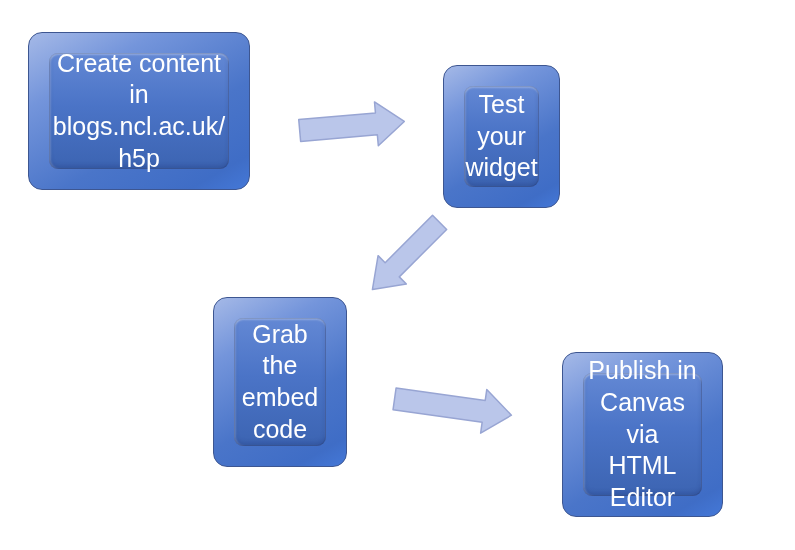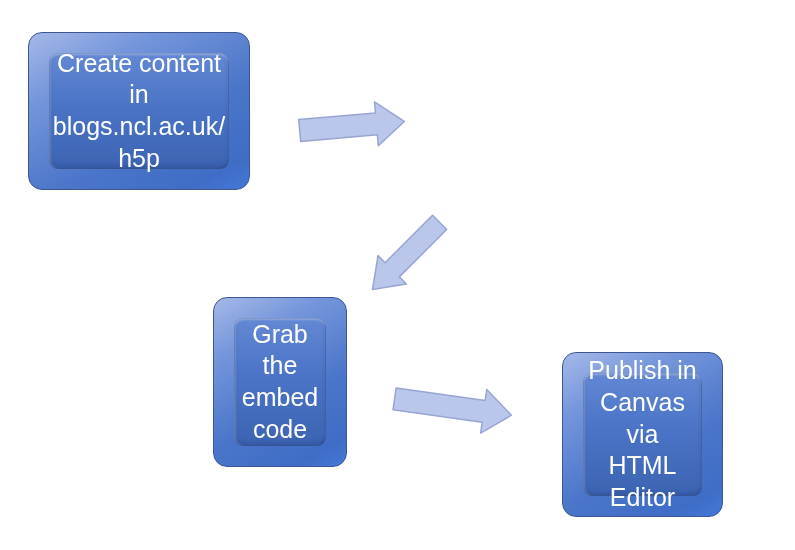--- a/index.html
+++ b/index.html
@@ -93,20 +93,27 @@
 
   <div class="node node-create">
     <div class="node-inner">
       <span>Create content
 in
 blogs.ncl.ac.uk/
 h5p</span>
     </div>
   </div>
 
+  <div class="node node-test">
+    <div class="node-inner">
+      <span>Test
+your
+widget</span>
+    </div>
+  </div>
 
   <div class="node node-grab">
     <div class="node-inner">
       <span>Grab
 the
 embed
 code</span>
     </div>
   </div>
 

